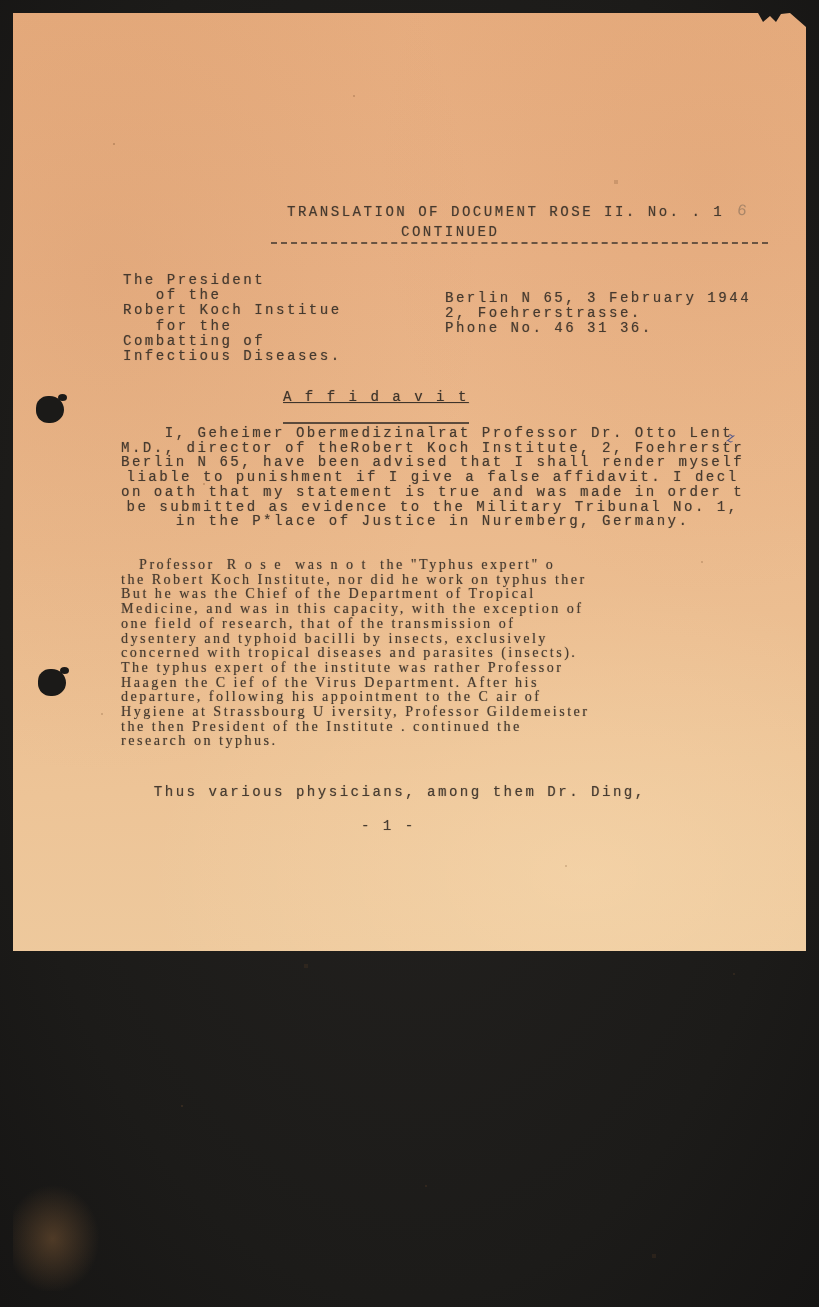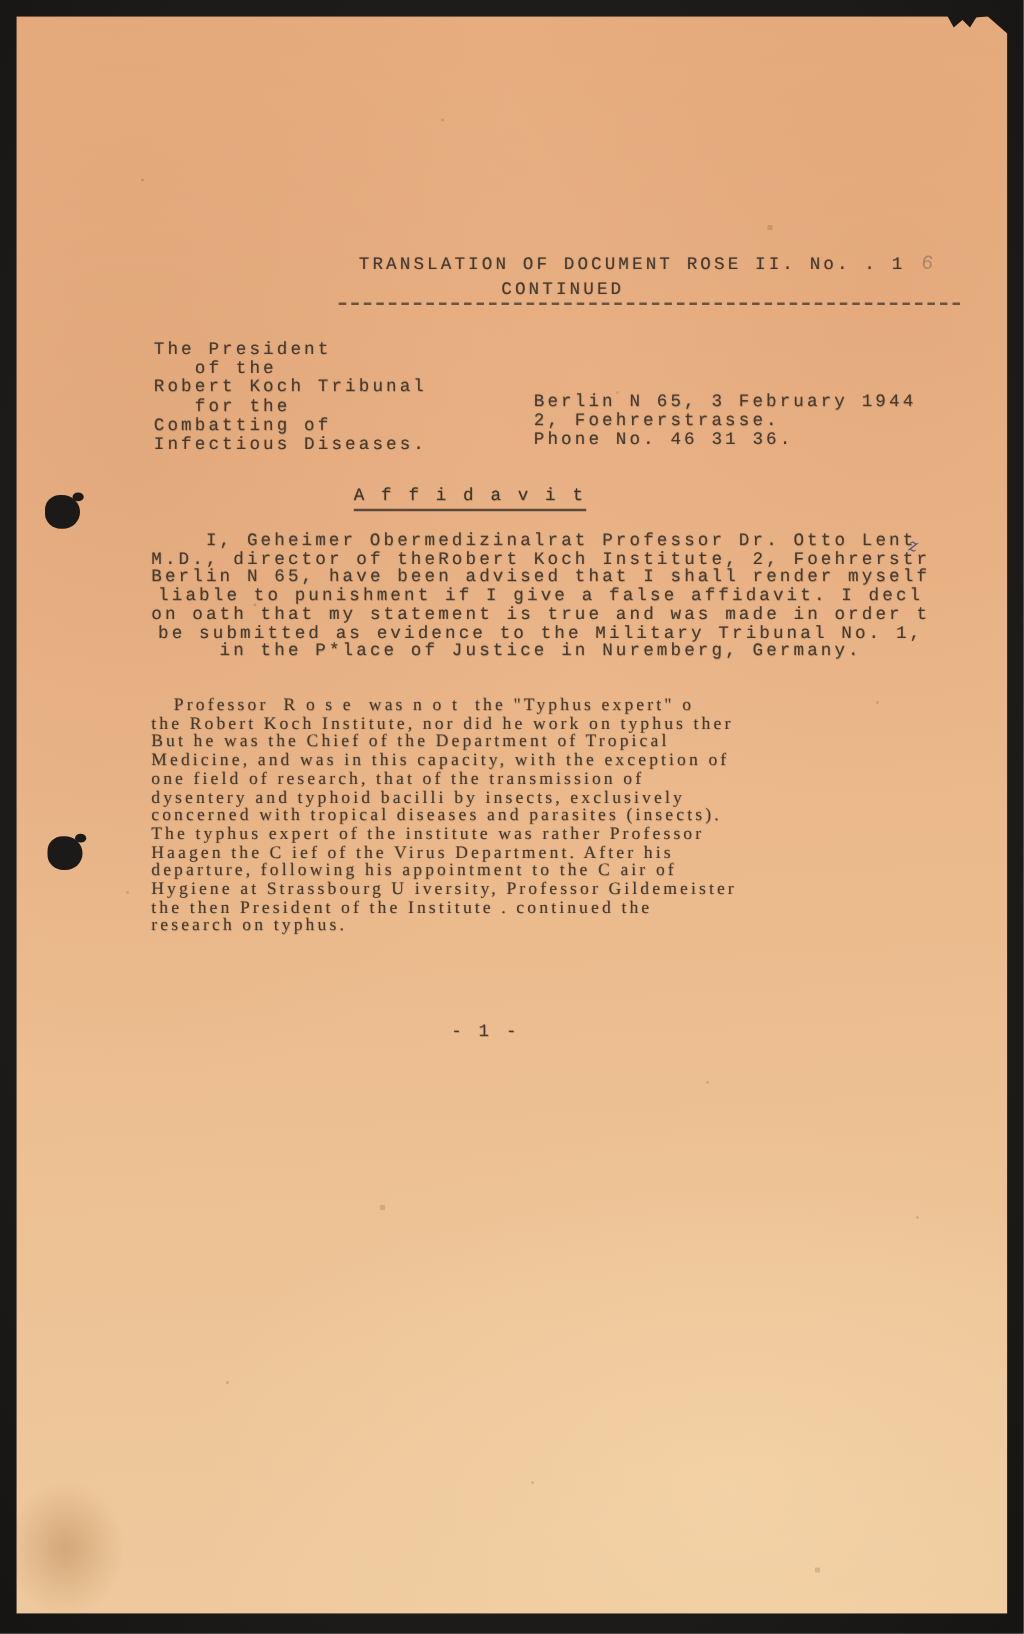--- a/index.html
+++ b/index.html
@@ -2,21 +2,21 @@
 <html><head>
 <meta charset="utf-8">
 <style>
   html,body{margin:0;padding:0;}
   body{
     width:819px;height:1307px;position:relative;overflow:hidden;
     background:radial-gradient(ellipse at 50% 45%, #242220 0%, #1c1b19 70%, #161514 100%);
     font-family:"Liberation Mono","DejaVu Sans Mono",monospace;
   }
   .paper{
-    position:absolute;left:13px;top:13px;width:793px;height:1278px;
+    position:absolute;left:13px;top:13px;width:793px;height:938px;
     background:
       radial-gradient(620px 420px at 72% 92%, rgba(255,232,190,0.30), rgba(255,232,190,0) 70%),
       radial-gradient(520px 700px at 12% 28%, rgba(186,116,66,0.14), rgba(186,116,66,0) 72%),
       radial-gradient(480px 600px at 88% 18%, rgba(198,128,76,0.12), rgba(198,128,76,0) 70%),
       linear-gradient(177deg, #e6ac7e 0%, #e9b286 28%, #ebba8d 55%, #edc497 80%, #eeca9e 100%);
     clip-path:polygon(0px 0px,745px 0px,750px 9px,757px 3px,763px 9px,768px 1px,777px 0px,793px 14px,793px 1278px,0px 1278px);
   }
   .typed{
     position:absolute;white-space:pre;
     font-family:"Liberation Mono","DejaVu Sans Mono",monospace;
@@ -36,25 +36,26 @@
     position:absolute;left:724px;top:189px;white-space:pre;
     font-family:"Liberation Mono","DejaVu Sans Mono",monospace;
     font-size:16px;color:rgba(122,104,86,0.55);transform:rotate(9deg);
   }
   .handwritten-z{
     position:absolute;left:714px;top:416px;white-space:pre;
     font-family:"DejaVu Serif",serif;font-style:italic;
     font-size:14px;color:rgba(52,70,140,0.82);transform:rotate(8deg);
   }
   .sender{left:110px;top:260px;}
-  .dateline{left:414px;top:278px;margin-top:24px;}
+  .dateline{left:432px;top:278px;}
   .doc-title{
     left:270px;top:377px;display:inline-block;
-    border-bottom:2px solid rgba(56,48,40,0.80);padding-bottom:2px;
+    border-bottom:2px solid rgba(56,48,40,0.80);padding-bottom:17px;
     color:rgba(52,44,37,0.90);
+    text-decoration:underline;
   }
   .para1{left:108px;top:413px;text-align:center;}
   .para2{left:108px;top:545px;font-family:Liberation Serif, serif;}
   .para3{left:108px;top:772px;}
   .page-number{left:348px;top:806px;}
   .hole{position:absolute;background:#1b1a18;border-radius:46% 54% 52% 48%;}
   .hole::after{
     content:"";position:absolute;width:9px;height:7px;background:#1b1a18;
     border-radius:50%;right:-3px;top:-2px;
   }
@@ -86,21 +87,21 @@
   <div class="stain"></div>
   <div class="specks"></div>
 
   <div class="typed header-line1">TRANSLATION OF DOCUMENT ROSE II. No. . 1</div>
   <div class="pencil-digit">6</div>
   <div class="typed header-continued">CONTINUED</div>
   <div class="header-rule"></div>
 
   <div class="typed sender">The President
    of the
-Robert Koch Tribunal
+Robert Koch Institue
    for the
 Combatting of
 Infectious Diseases.</div>
   <div class="typed dateline">Berlin N 65, 3 February 1944
 2, Foehrerstrasse.
 Phone No. 46 31 36.</div>
 
   <div class="typed doc-title">A f f i d a v i t</div>
 
   <div class="typed para1">   I, Geheimer Obermedizinalrat Professor Dr. Otto Lent
@@ -117,16 +118,17 @@
 Medicine, and was in this capacity, with the exception of
 one field of research, that of the transmission of
 dysentery and typhoid bacilli by insects, exclusively
 concerned with tropical diseases and parasites (insects).
 The typhus expert of the institute was rather Professor
 Haagen the C ief of the Virus Department. After his
 departure, following his appointment to the C air of
 Hygiene at Strassbourg U iversity, Professor Gildemeister
 the then President of the Institute . continued the
 research on typhus.</div>
+  <div class="typed para3">   Thus various physicians, among them Dr. Ding,</div>
 
   <div class="typed page-number">- 1 -</div>
 
 </div>
 
 </body></html>

